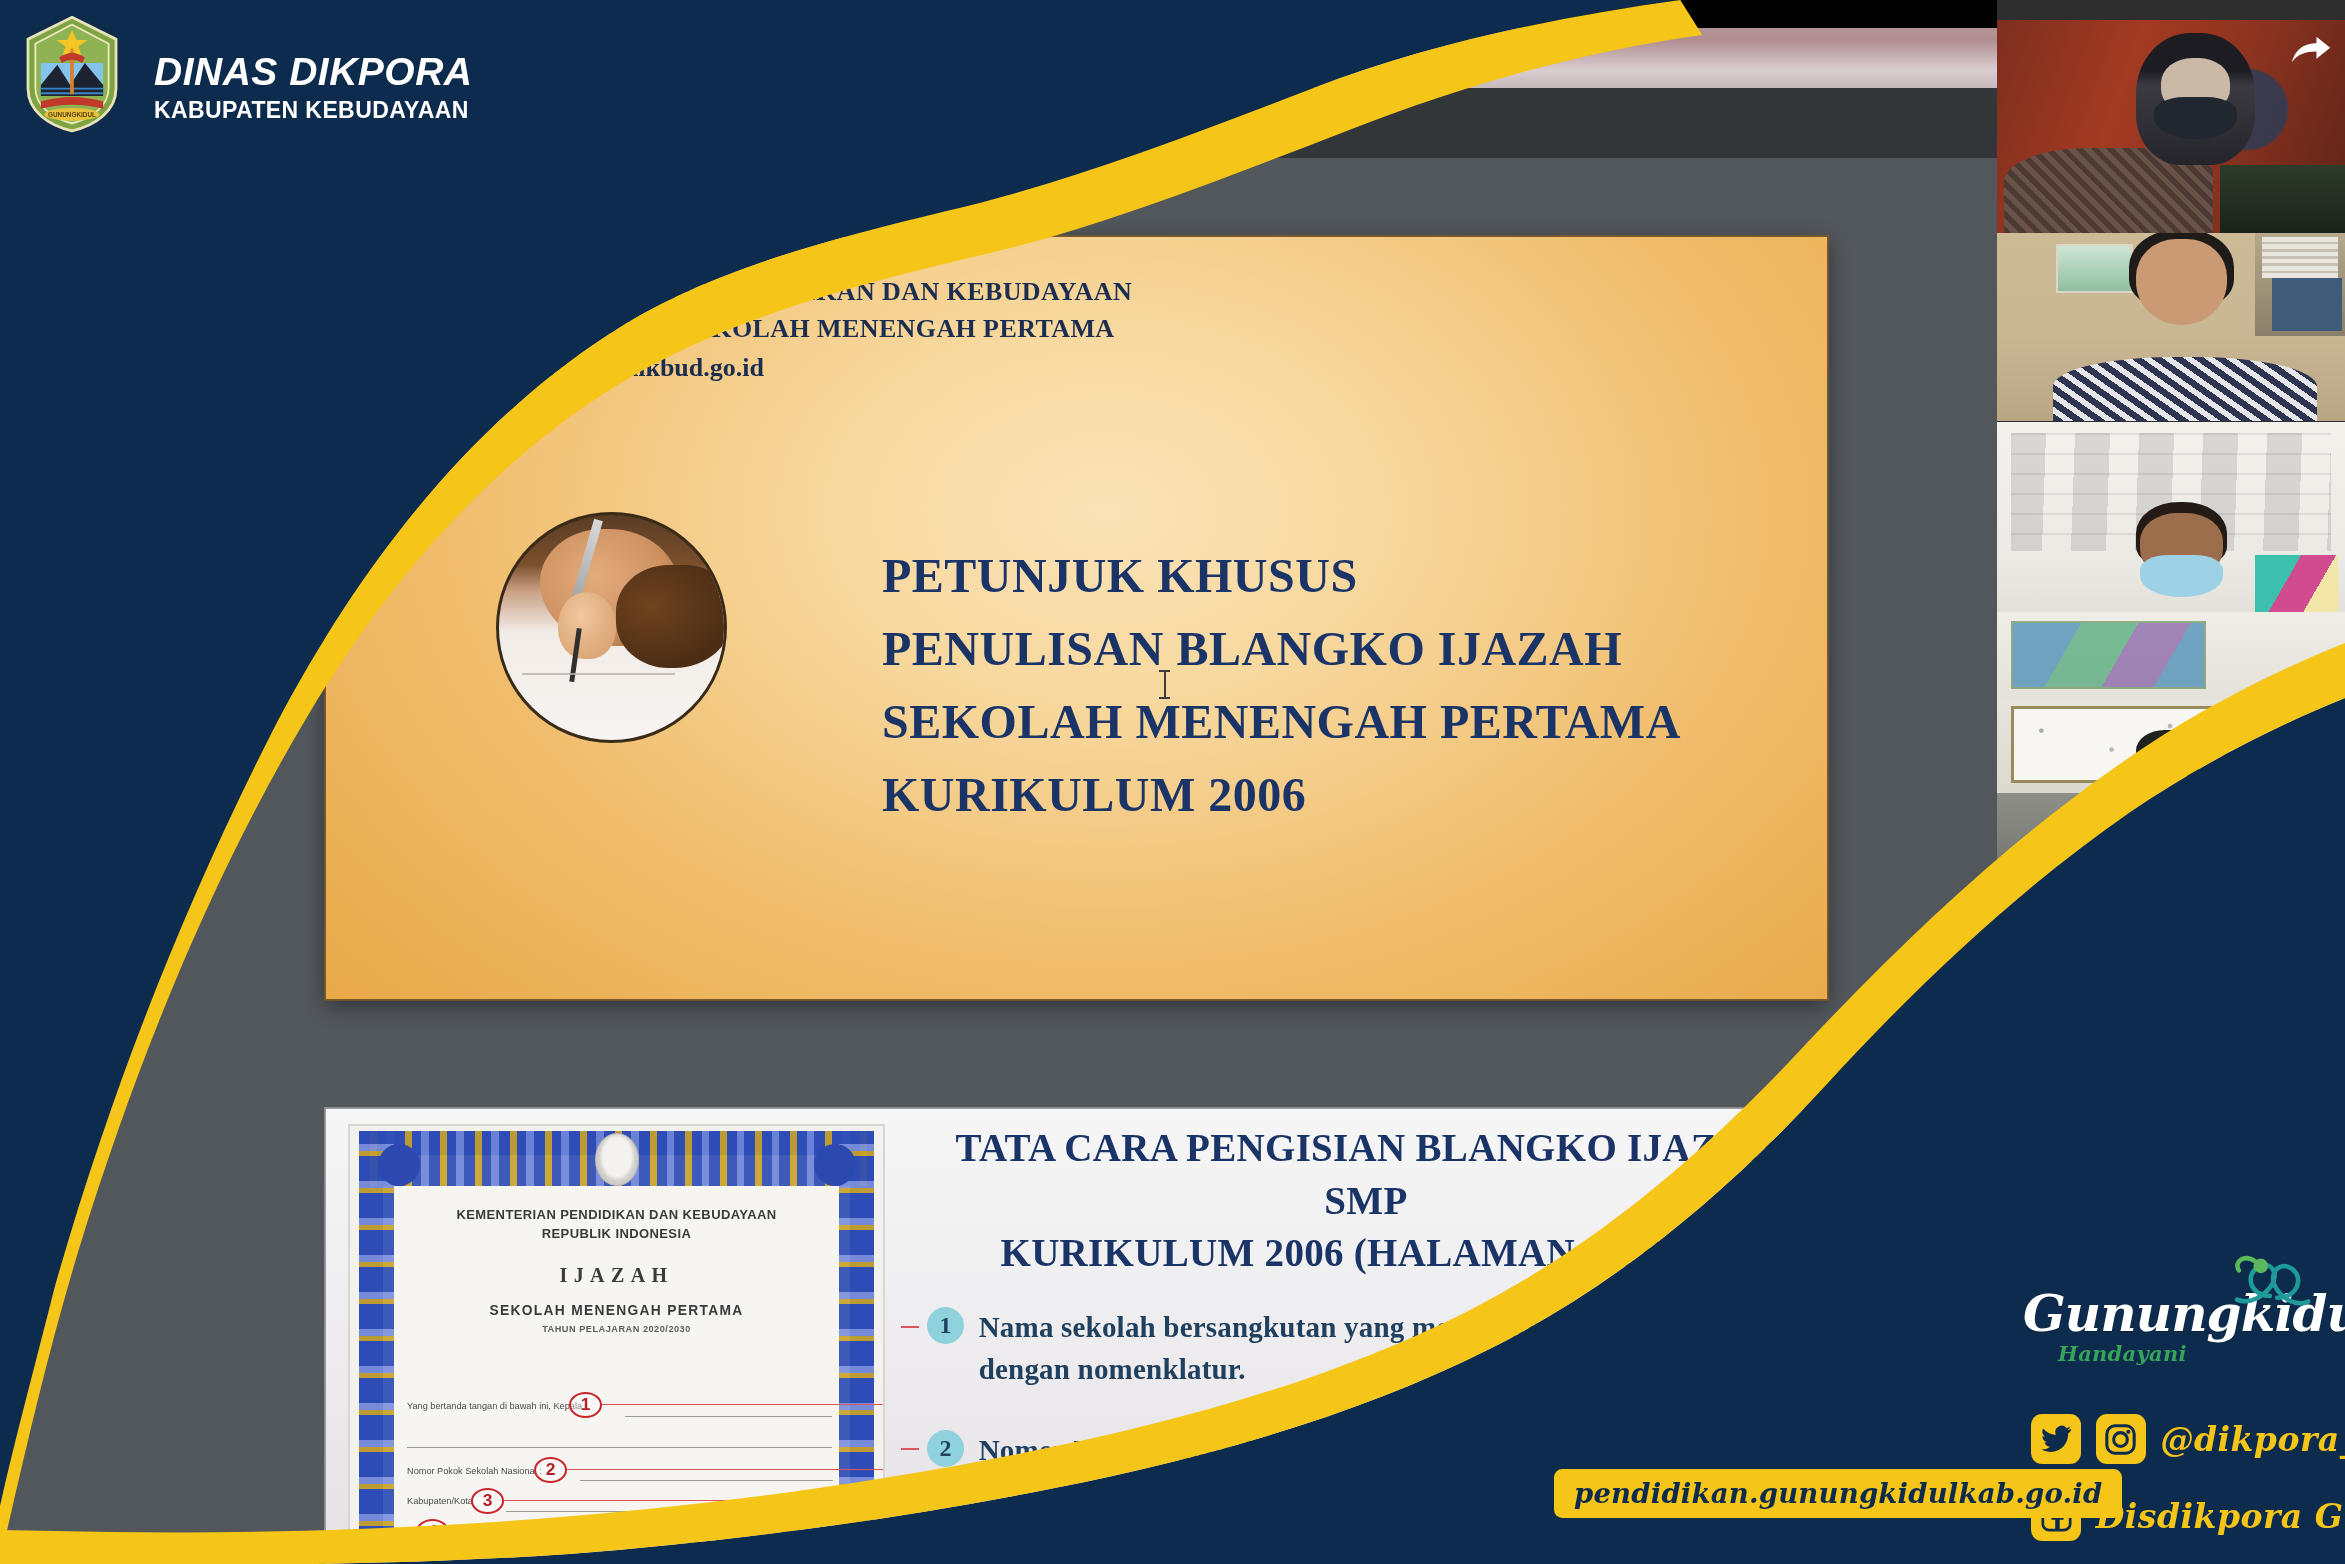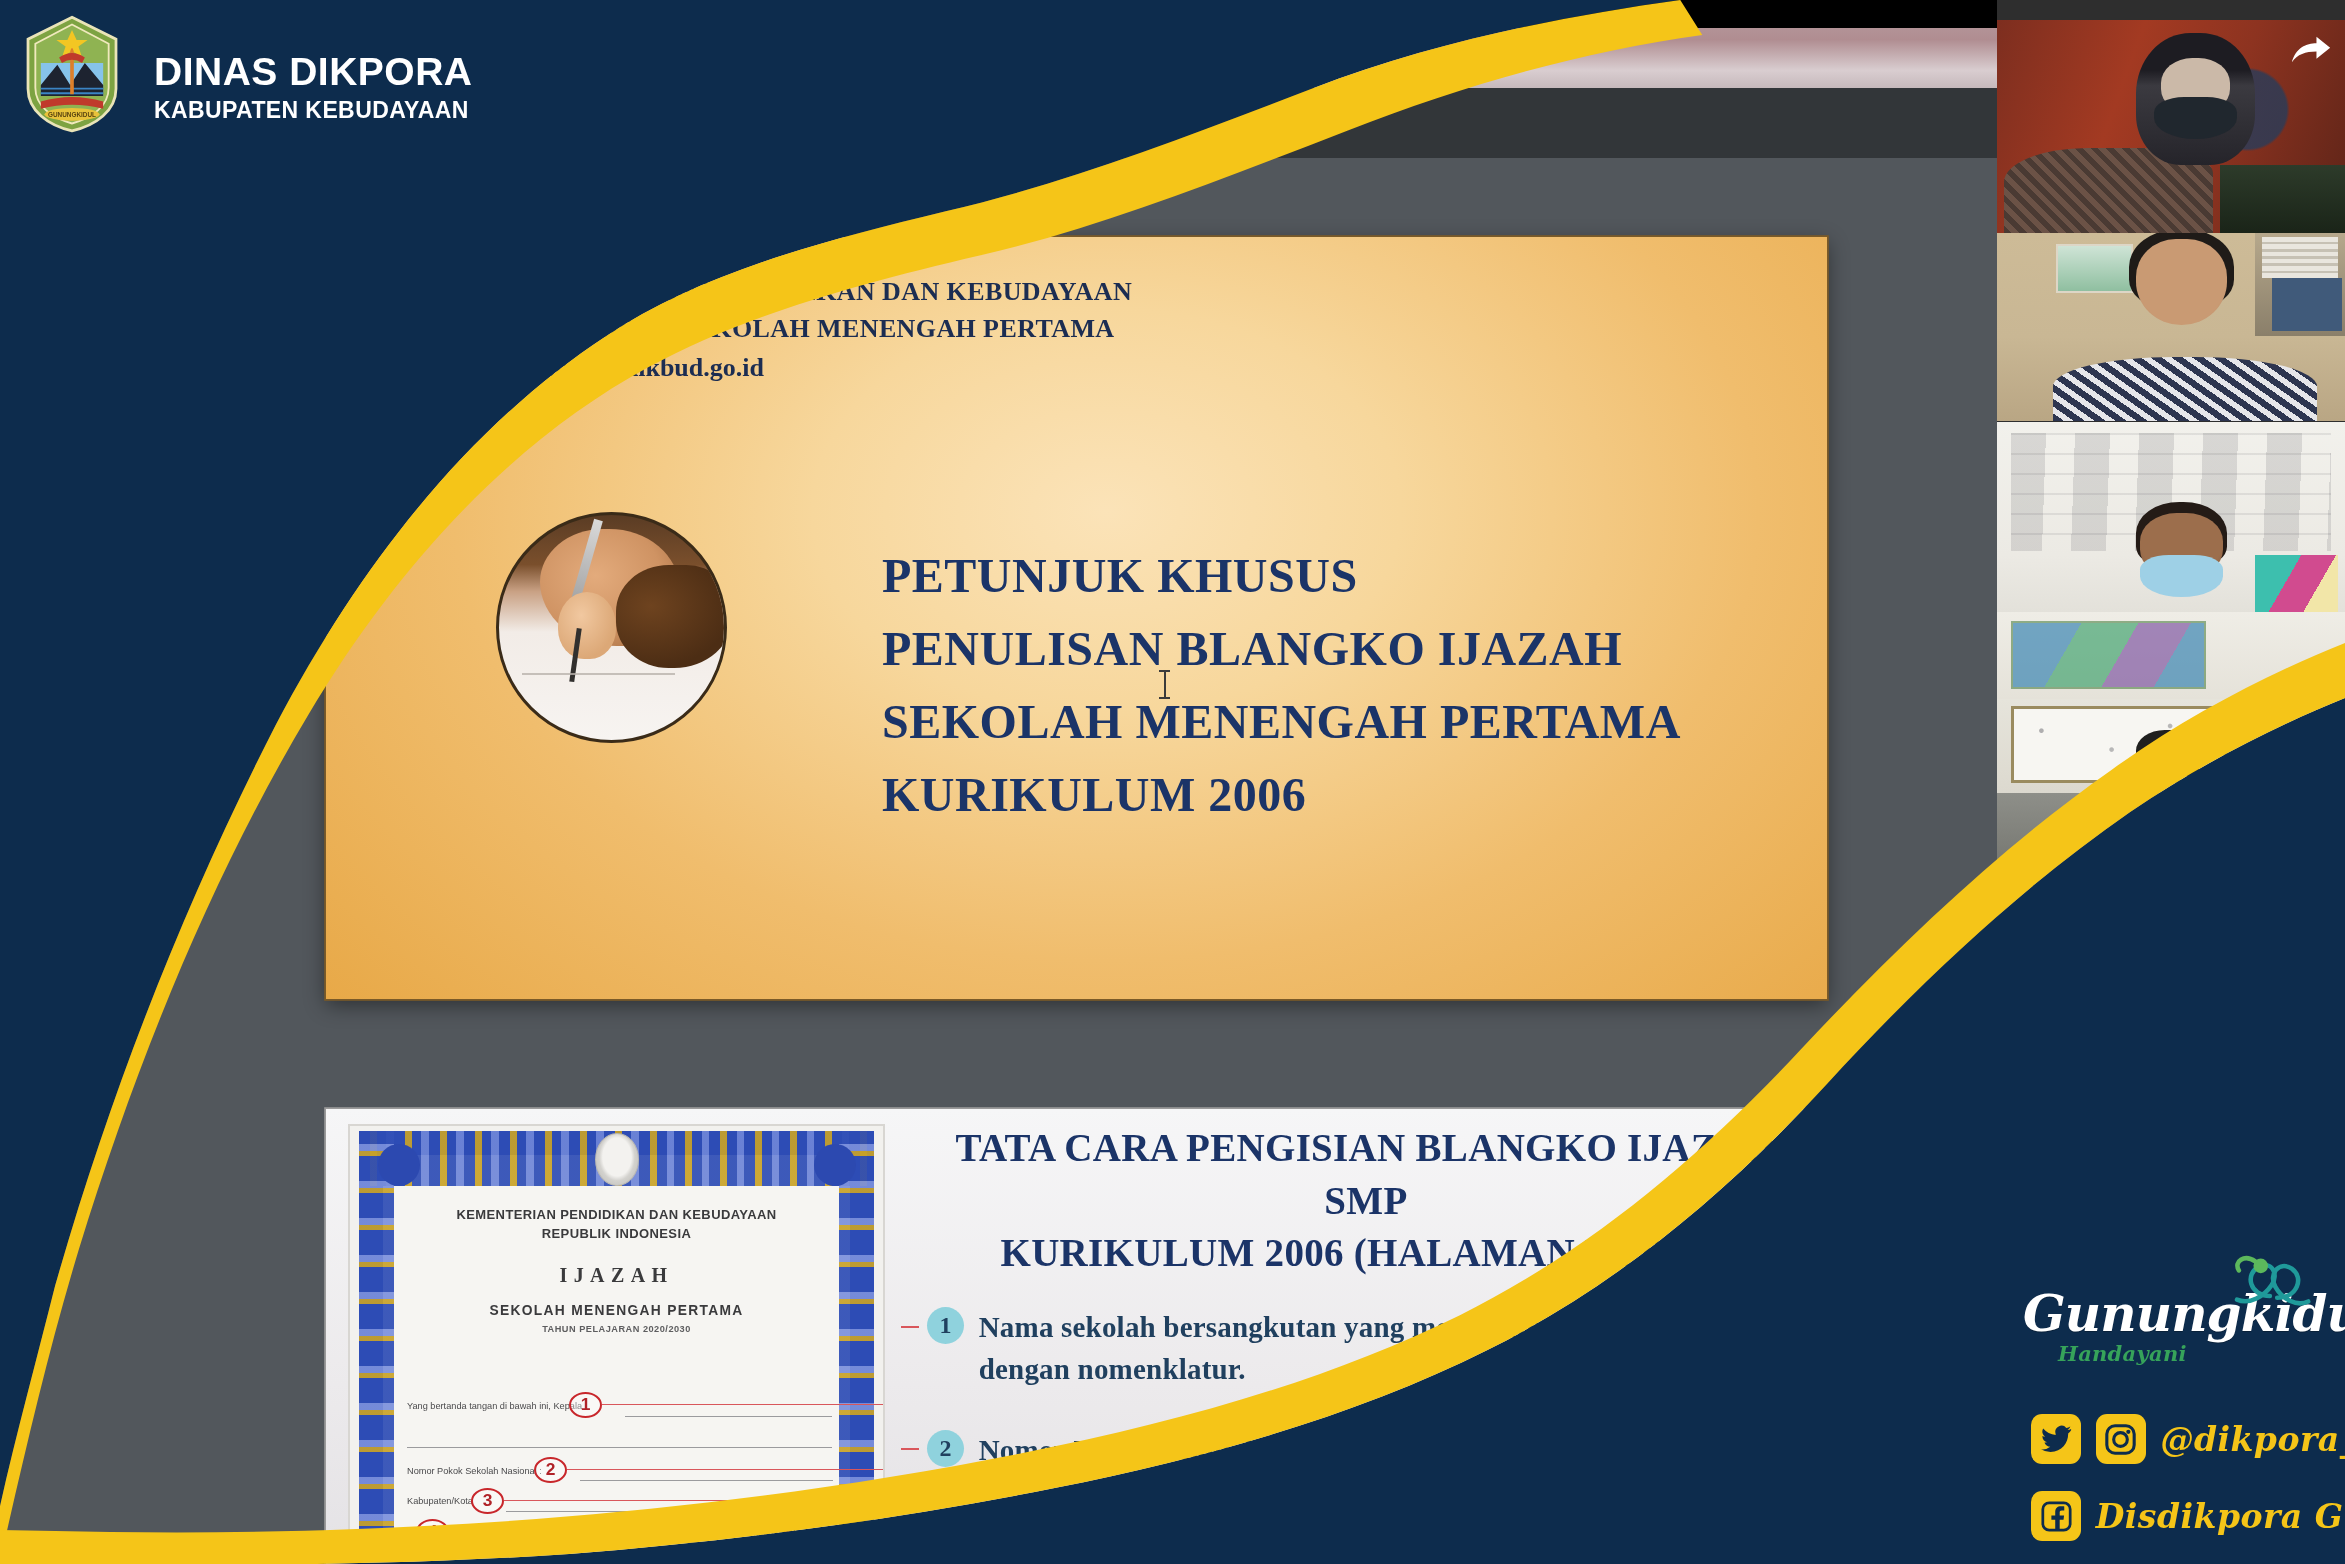--- a/index.html
+++ b/index.html
@@ -356,21 +356,21 @@
     background:#1e1e1e; }
 
   
   .brand-logo{
     position:absolute; left:16.5px; top:14.7px; width:110px; height:118px;
   }
   .brand-title{
     position:absolute; left:154px; top:51px; color:#ffffff;
   }
   .brand-title .bt1{
-    font-size:39px; font-weight:800; letter-spacing:0.5px; line-height:1.08;
+    font-size:39px; font-weight:800; letter-spacing:0.5px; line-height:1.08;font-style:italic;
   }
   .brand-title .bt2{
     font-size:23px; font-weight:700; letter-spacing:0.4px; margin-top:3.7px;
   }
 
   .gk-logo{
     position:absolute; right:37px; top:1289px; width:285px; height:103px;
     color:#fff;
   }
   .gk-name{
@@ -706,15 +706,16 @@
   <div class="social-row" style="left:2031px; top:1491px;">
     <div class="sq">
       <svg width="31" height="31" viewBox="0 0 34 34">
         <rect x="2" y="2" width="30" height="30" rx="7" fill="none" stroke="#0d2c4d" stroke-width="3"></rect>
         <path d="M20.5 33V20.6h4.2l.6-4.8h-4.8v-3.1c0-1.4.4-2.4 2.4-2.4h2.6V6c-.4-.1-1.9-.2-3.7-.2-3.7 0-6.2 2.2-6.2 6.3v3.7h-4.2v4.8h4.2V33z" fill="#0d2c4d"></path>
       </svg>
     </div>
     <div class="handle">Disdikpora Gunungkidul</div>
   </div>
 
+  <div class="url-pill">pendidikan.gunungkidulkab.go.id</div>
 
 </div>
 
 
 </body></html>

